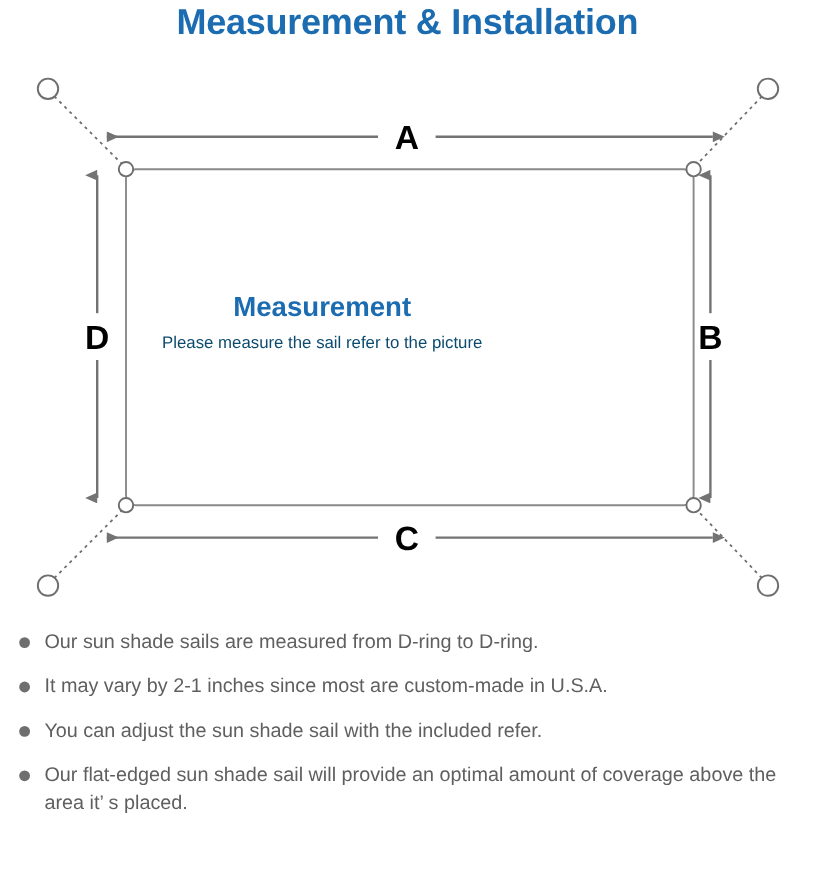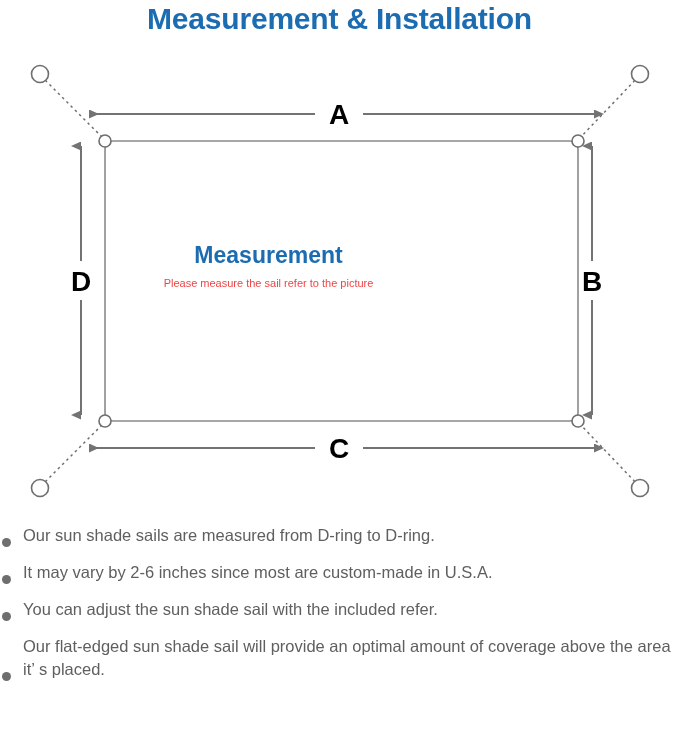--- a/index.html
+++ b/index.html
@@ -46,35 +46,35 @@
     text-align: center;
   }
   #center-heading {
     top: 242px;
     font-size: 23px;
     font-weight: bold;
     color: #1b6cb0;
   }
   #center-sub {
     top: 277px;
-    font-size: 11px;
-    color: #ef4444;
+    font-size: 14px;
+    color: #0c4a6e;
   }
 
   #notes {
     position: absolute;
     top: 524px;
     left: 0;
     width: 679px;
   }
   .note-item {
     display: flex;
-    align-items: flex-end;
+    align-items: flex-start;
     margin: 0 0 14px 0;
-    padding: 0 8px 0 2px;
+    padding: 0 8px 0 16px;
   }
   .note-bullet {
     flex: 0 0 auto;
     width: 9px;
     height: 9px;
     border-radius: 50%;
     background: #6e6e6e;
     margin-top: 7px;
     margin-right: 12px;
   }
@@ -159,21 +159,21 @@
 <div class="center-label-wrap" id="center-heading">Measurement</div>
 <div class="center-label-wrap" id="center-sub">Please measure the sail refer to the picture</div>
 
 <div id="notes">
   <div class="note-item">
     <span class="note-bullet"></span>
     <span class="note-text">Our sun shade sails are measured from D-ring to D-ring.</span>
   </div>
   <div class="note-item">
     <span class="note-bullet"></span>
-    <span class="note-text">It may vary by 2-6 inches since most are custom-made in U.S.A.</span>
+    <span class="note-text">It may vary by 2-1 inches since most are custom-made in U.S.A.</span>
   </div>
   <div class="note-item">
     <span class="note-bullet"></span>
     <span class="note-text">You can adjust the sun shade sail with the included refer.</span>
   </div>
   <div class="note-item">
     <span class="note-bullet"></span>
     <span class="note-text">Our flat-edged sun shade sail will provide an optimal amount of coverage above the area it’ s placed.</span>
   </div>
 </div>

